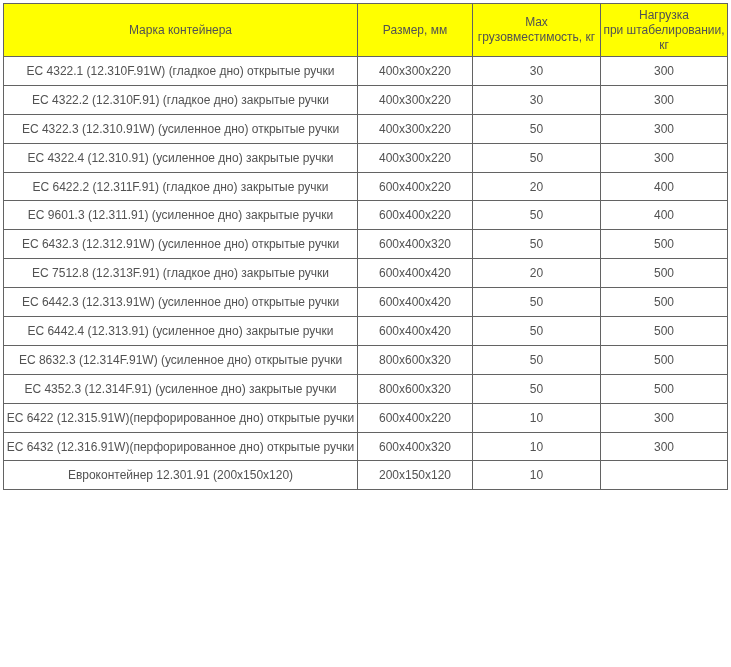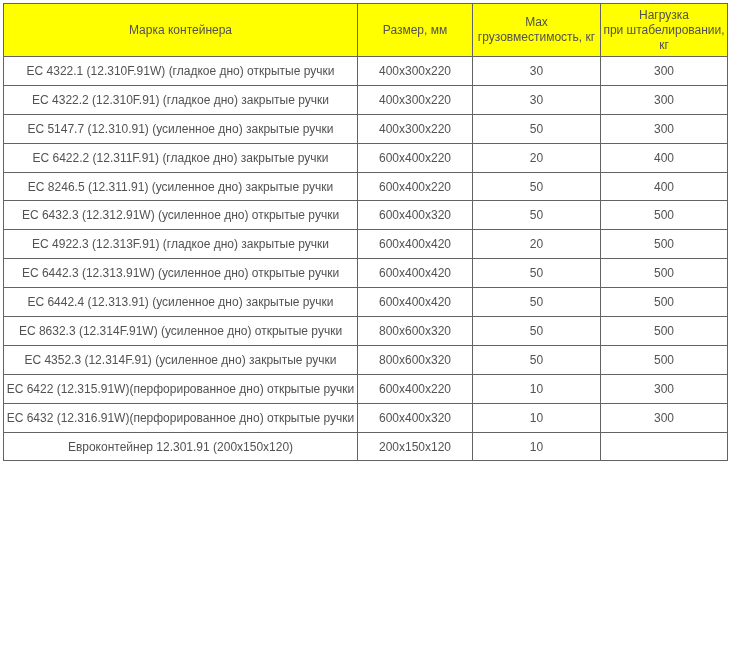--- a/index.html
+++ b/index.html
@@ -85,57 +85,63 @@
     <td>300</td>
   </tr>
 
   <tr>
     <td>ЕС 4322.2 (12.310F.91) (гладкое дно) закрытые ручки</td>
     <td>400x300x220</td>
     <td>30</td>
     <td>300</td>
   </tr>
 
+  <tr>
+    <td>ЕС 4322.3 (12.310.91W) (усиленное дно) открытые ручки</td>
+    <td>400x300x220</td>
+    <td>50</td>
+    <td>300</td>
+  </tr>
 
   <tr>
-    <td>ЕС 5147.7 (12.310.91) (усиленное дно) закрытые ручки</td>
+    <td>ЕС 4322.4 (12.310.91) (усиленное дно) закрытые ручки</td>
     <td>400x300x220</td>
     <td>50</td>
     <td>300</td>
   </tr>
 
 
   <tr>
     <td>ЕС 6422.2 (12.311F.91) (гладкое дно) закрытые ручки</td>
     <td>600x400x220</td>
     <td>20</td>
     <td>400</td>
   </tr>
 
 
   <tr>
-    <td>ЕС 8246.5 (12.311.91) (усиленное дно) закрытые ручки</td>
+    <td>ЕС 9601.3 (12.311.91) (усиленное дно) закрытые ручки</td>
     <td>600x400x220</td>
     <td>50</td>
     <td>400</td>
   </tr>
 
 
 
   <tr>
     <td>ЕС 6432.3 (12.312.91W) (усиленное дно) открытые ручки</td>
     <td>600x400x320</td>
     <td>50</td>
     <td>500</td>
   </tr>
 
 
 
   <tr>
-    <td>ЕС 4922.3 (12.313F.91) (гладкое дно) закрытые ручки</td>
+    <td>ЕС 7512.8 (12.313F.91) (гладкое дно) закрытые ручки</td>
     <td>600x400x420</td>
     <td>20</td>
     <td>500</td>
   </tr>
 
   <tr>
     <td>ЕС 6442.3 (12.313.91W) (усиленное дно) открытые ручки</td>
     <td>600x400x420</td>
     <td>50</td>
     <td>500</td>

